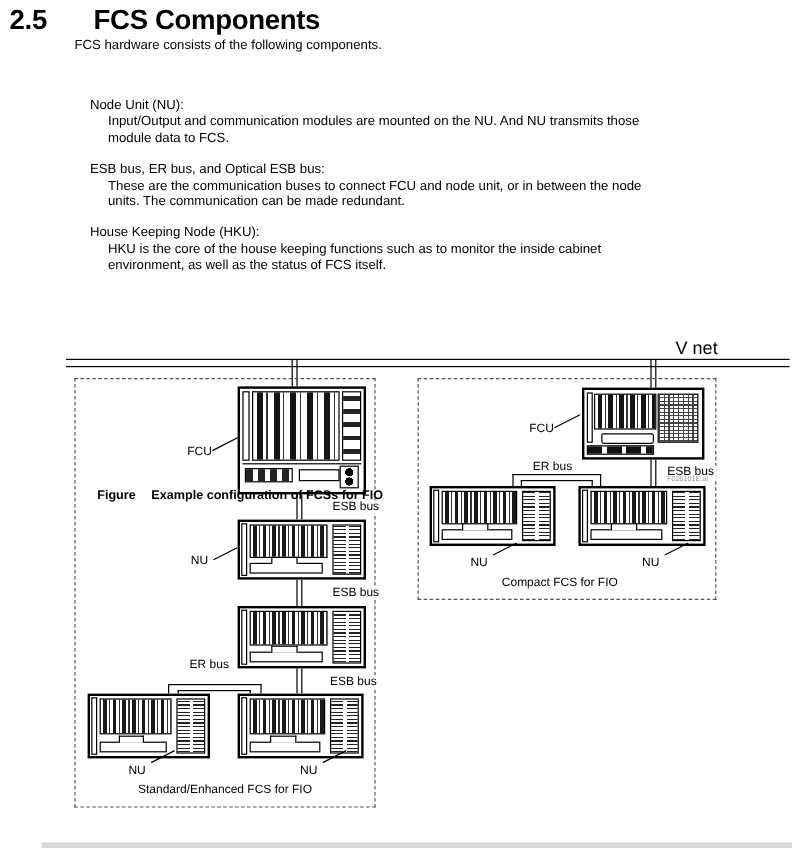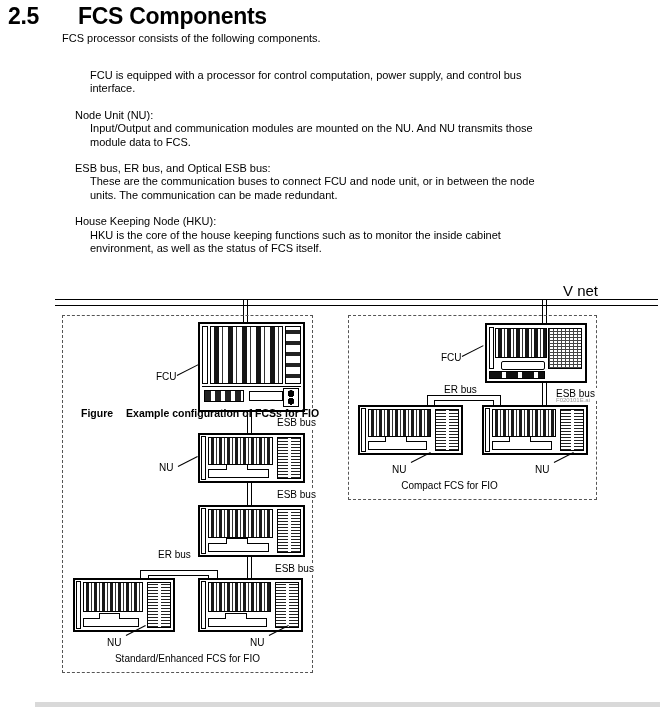--- a/index.html
+++ b/index.html
@@ -103,26 +103,24 @@
   #artifact { position:absolute; left:556px; top:397px; font-size:6px; color:#999; letter-spacing:0; }
   #fig-caption { position:absolute; left:56px; top:407px; font-size:10.5px; font-weight:bold; white-space:nowrap;padding-left:25px; }
   #fig-caption .cap-text { margin-left:13px; }
   #bottom-strip { position:absolute; left:35px; top:702px; right:0; height:5px; background:#d9d9d9; }
 </style>
 </head>
 <body>
 
 <h1 id="heading"><span class="sec-num">2.5</span><span>FCS Components</span></h1>
 
-<div id="intro">FCS processor consists of the following components.</div>
+<div id="intro">FCS hardware consists of the following components.</div>
 
 <div id="defs">
   <div class="def-block">
-    <div class="def-desc">FCU is equipped with a processor for control computation, power supply, and control bus
-interface.</div>
   </div>
   <div class="def-block">
     <div class="def-term">Node Unit (NU):</div>
     <div class="def-desc">Input/Output and communication modules are mounted on the NU. And NU transmits those
 module data to FCS.</div>
   </div>
   <div class="def-block">
     <div class="def-term">ESB bus, ER bus, and Optical ESB bus:</div>
     <div class="def-desc">These are the communication buses to connect FCU and node unit, or in between the node
 units. The communication can be made redundant.</div>
@@ -244,21 +242,21 @@
       <div class="grid"></div>
       <div class="tray">
         <i></i>
       </div>
   </div>
   <span class="dlabel" style="left:392px;top:181px">NU</span>
   <div class="ptr" style="left:411px;top:179px;width:22px"></div>
   <span class="dlabel" style="left:535px;top:181px">NU</span>
   <div class="ptr" style="left:554px;top:179px;width:22px"></div>
 
-  <div class="gcaption" style="left:338px;top:197px;width:223px">Compact FCS for FIO</div>
+  <div class="gcaption" style="left:355px;top:197px;width:223px">Compact FCS for FIO</div>
 
 </div>
 
 <div id="artifact">F020101E.ai</div>
 
 <div id="fig-caption"><span>Figure</span><span class="cap-text">Example configuration of FCSs for FIO</span></div>
 
 <div id="bottom-strip"></div>
 
 </body></html>

